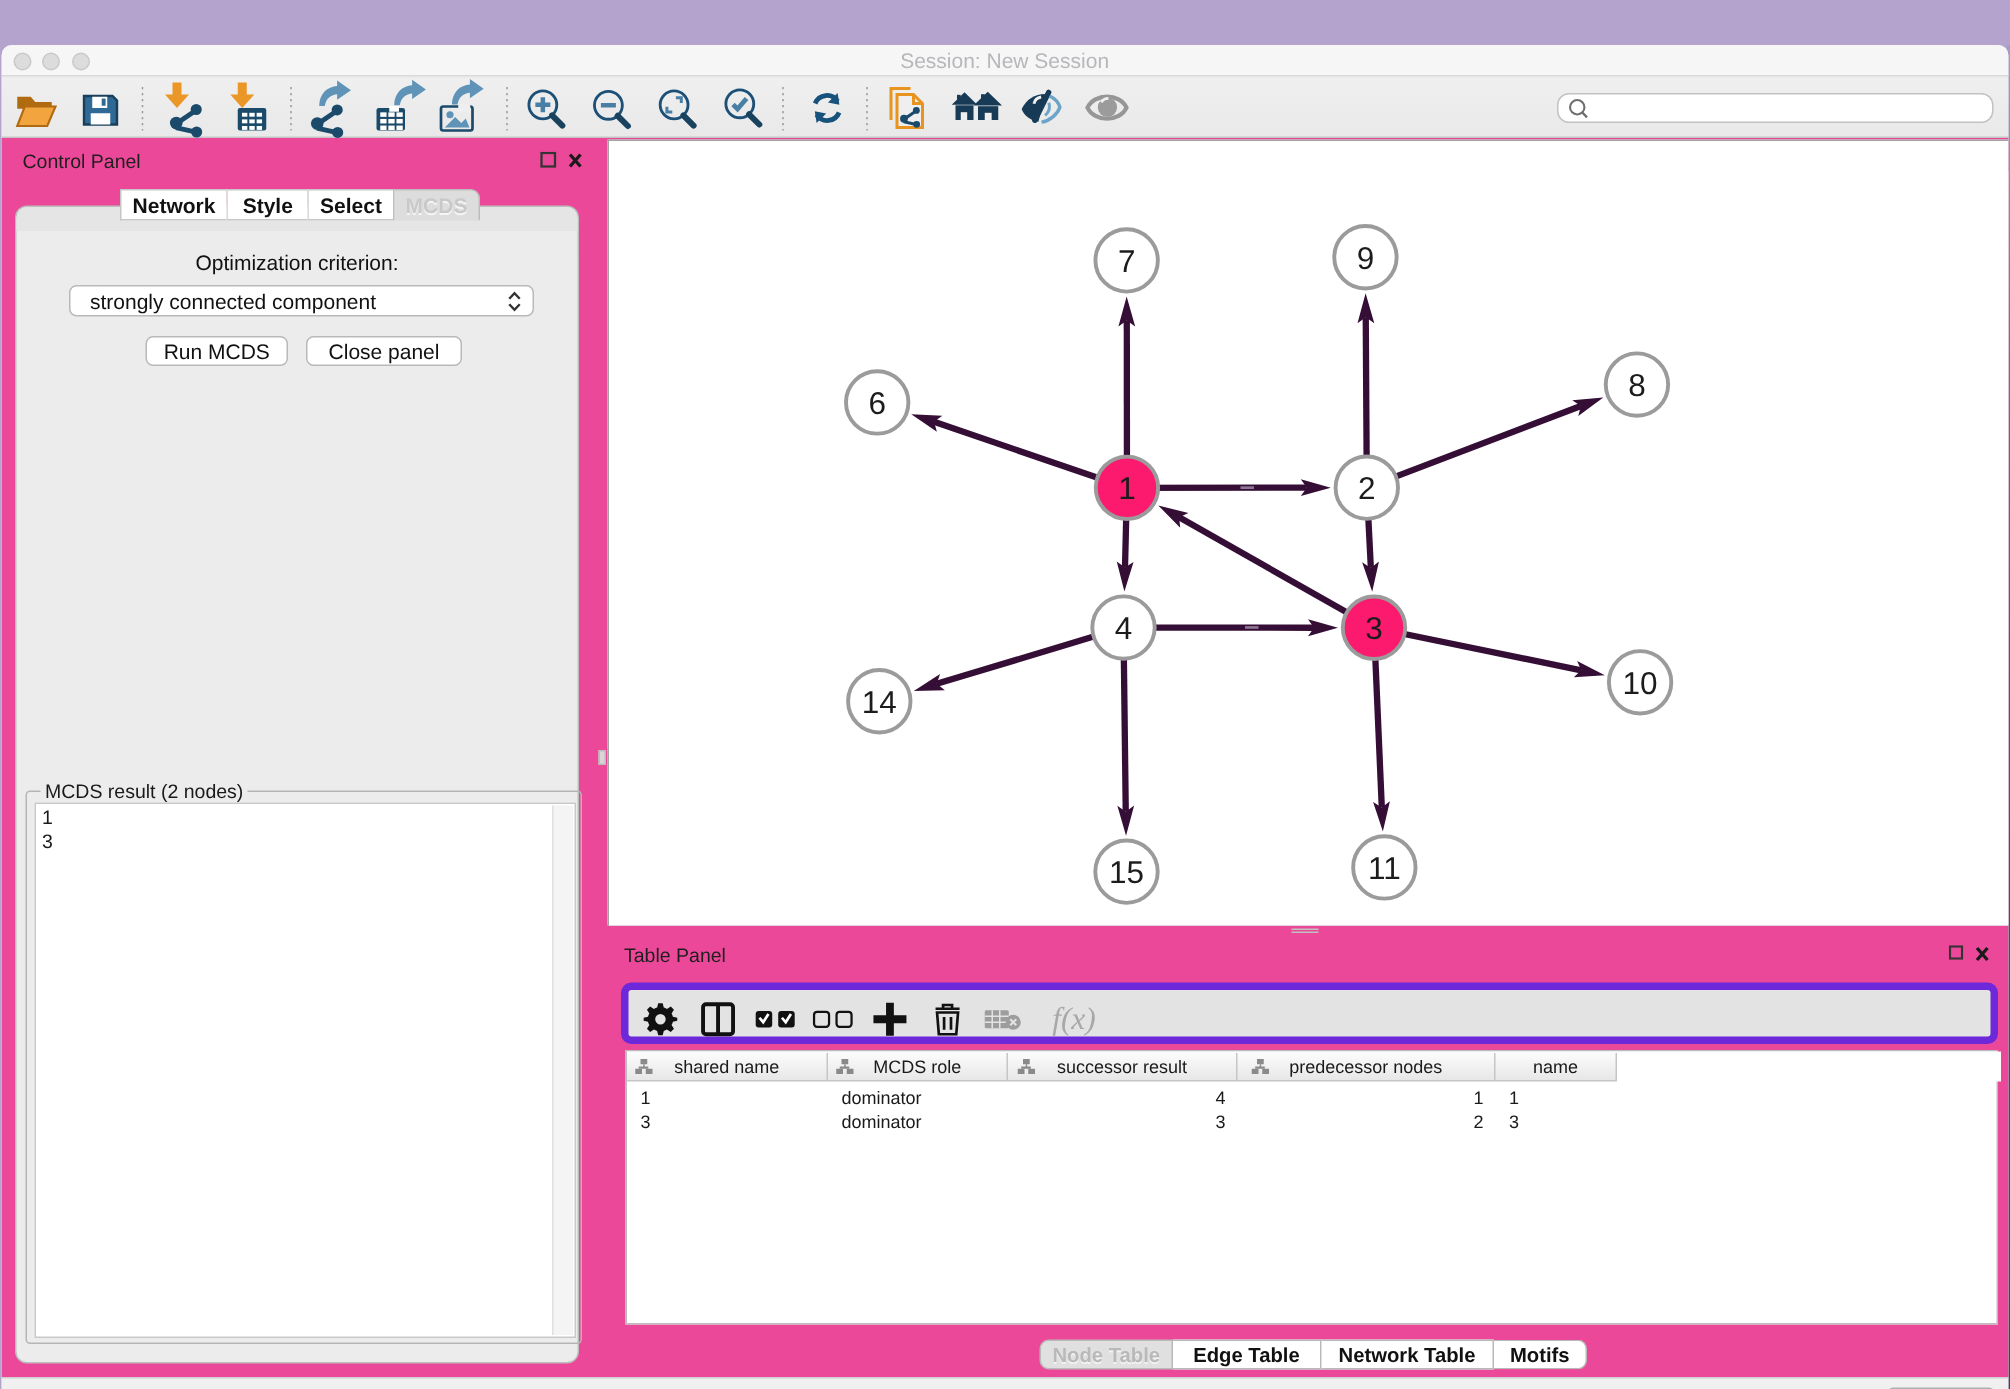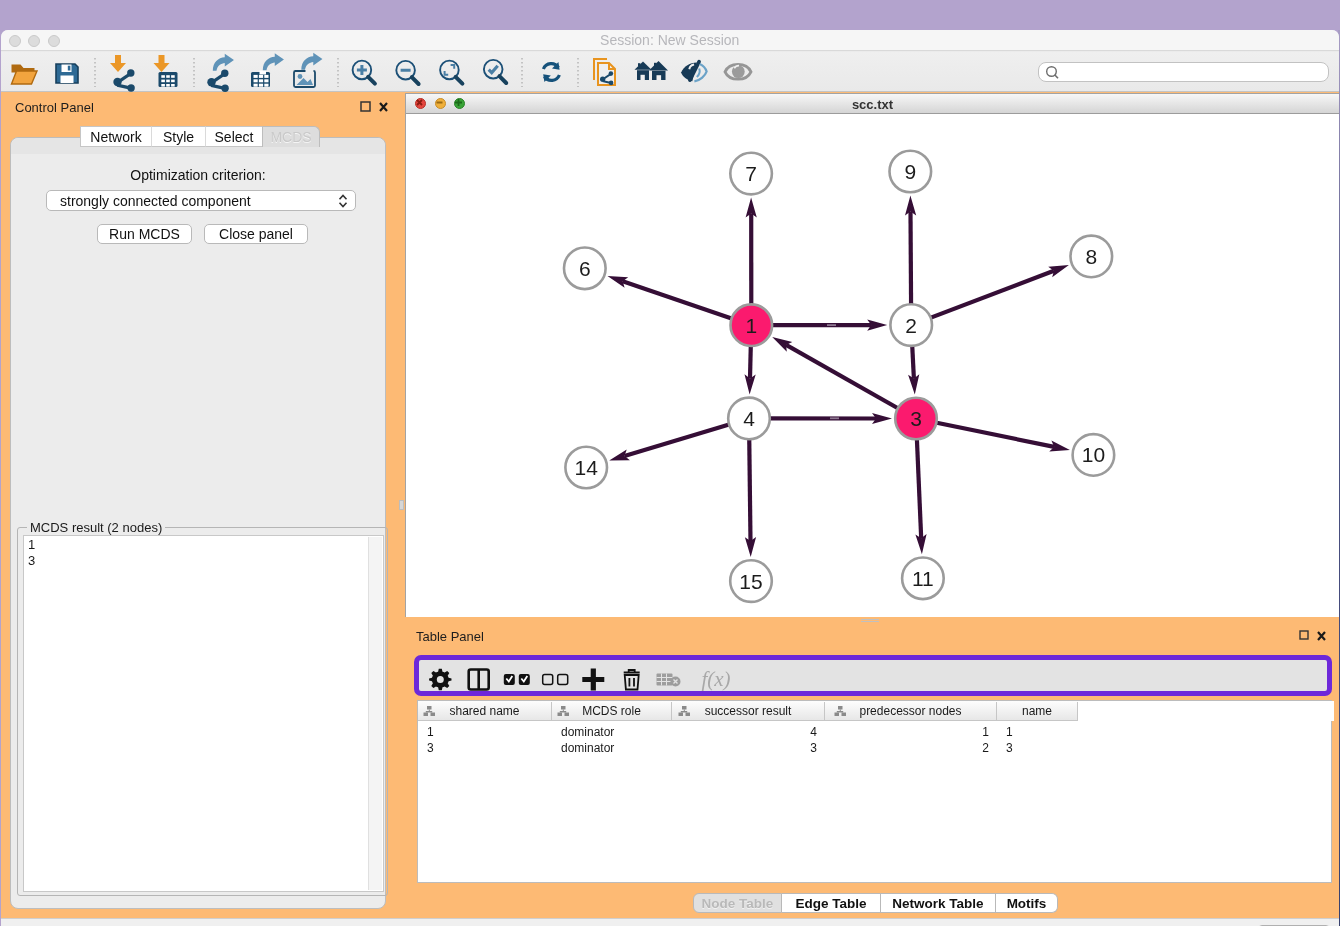--- a/index.html
+++ b/index.html
@@ -14,26 +14,26 @@
 .tl { position:absolute; top:5px; width:12px; height:12px; border-radius:50%;
   background:#dcdcdc; border:1px solid #c9c9c9; }
 #title-text { position:absolute; top:2px; width:100%; text-align:center;
   font-size:14px; color:#b7b7bb; }
 
 #toolbar { position:absolute; left:0; top:22px; width:100%; height:40px;
   background:linear-gradient(#efefef,#e9e9e9); border-bottom:1px solid #c4c4c4; }
 #searchbox { position:absolute; left:1037px; top:10px; width:291px; height:20px;
   background:#fff; border:1px solid #c2c2c2; border-radius:8px; }
 
-#main { position:absolute; left:0; top:62px; width:100%; height:826px; background:#fdba74; }
+#main { position:absolute; left:0; top:62px; width:100%; height:826px; background:#ec4899; }
 .panel-title { font-size:13px; color:#1e1e1e; }
 
 #cp-tabs { position:absolute; top:33.5px; left:79px; height:21px; display:flex; z-index:2; }
 .cptab { height:21px; background:#fff; border-top:1px solid #c6c6c6; border-bottom:1px solid #c6c6c6;
-  font-size:14px; font-weight:normal; color:#111; text-align:center; line-height:20px; }
+  font-size:14px; font-weight:bold; color:#111; text-align:center; line-height:20px; }
 #cp-box { position:absolute; left:9px; top:45px; width:376px; height:772px;
   border:1px solid #bdbdbd; border-radius:8px; background:#ececec; }
 #cp-box .band { position:absolute; left:0; top:0; width:100%; height:16px;
   background:#e5e5e5; border-radius:8px 8px 0 0; }
 .btn { position:absolute; background:#fff; border:1px solid #b9b9b9; border-radius:5px;
   font-size:14px; color:#111; text-align:center; }
 #mcds-field { position:absolute; left:6px; top:389px; width:371px; height:369px;
   border:1px solid #b5b5b5; border-radius:3px; }
 #mcds-area { position:absolute; left:5px; top:7px; width:361px; height:357px;
   background:#fff; border:1px solid #c8c8c8; }
@@ -277,38 +277,20 @@
         <div class="abs" style="left:9px;top:-8px;background:#ececec;padding:0 3px;font-size:13px;color:#1a1a1a">MCDS result (2 nodes)</div>
         <div id="mcds-area">
           <div style="position:absolute;left:4px;top:1px;font-size:13px;color:#1a1a1a;line-height:16px">1<br>3</div>
           <div style="position:absolute;right:1px;top:1px;width:14px;height:353px;background:#f4f4f4;border-left:1px solid #e0e0e0"></div>
         </div>
       </div>
     </div>
     <div class="abs" style="left:398px;top:408px;width:5px;height:10px;background:#d6d6d6;border:1px solid #bdbdbd"></div>
 
     <div id="netwin">
-      <div id="net-titlebar">
-        <div class="mtl" style="left:9px;background:#e5463f;border:1px solid #b73229">
-            <svg width="9" height="9" viewBox="0 0 9 9">
-              <path d="M2,2 L7,7 M7,2 L2,7" stroke="#8c1d12" stroke-width="1.8"></path>
-            </svg>
-          </div>
-        <div class="mtl" style="left:29px;background:#f0b03a;border:1px solid #c78d2b">
-            <svg width="9" height="9" viewBox="0 0 9 9">
-              <path d="M1.5,4.5 H7.5" stroke="#9a6a14" stroke-width="1.8"></path>
-            </svg>
-          </div>
-        <div class="mtl" style="left:48px;background:#39a437;border:1px solid #2a8428">
-            <svg width="9" height="9" viewBox="0 0 9 9">
-              <path d="M4.5,1 V8 M1,4.5 H8" stroke="#1c6b1a" stroke-width="1.8"></path>
-            </svg>
-          </div>
-        <div style="position:absolute;width:100%;top:2.5px;text-align:center;font-size:13px;font-weight:bold;color:#333">scc.txt</div>
-      </div>
       <div id="net-canvas">
 <svg width="935" height="503" viewBox="0 0 935 503" style="position:absolute;left:0;top:0">
 <g stroke="#350e36" stroke-width="4.2">
 <line x1="345.3" y1="211.2" x2="345.2" y2="99.6"></line>
 <line x1="345.3" y1="211.2" x2="216.7" y2="167.2"></line>
 <line x1="345.3" y1="211.2" x2="465.2" y2="211.1"></line>
 <line x1="345.3" y1="211.2" x2="344.0" y2="264.4"></line>
 <line x1="505.2" y1="211.1" x2="504.5" y2="97.5"></line>
 <line x1="505.2" y1="211.1" x2="647.9" y2="156.7"></line>
 <line x1="505.2" y1="211.1" x2="507.9" y2="264.6"></line>

